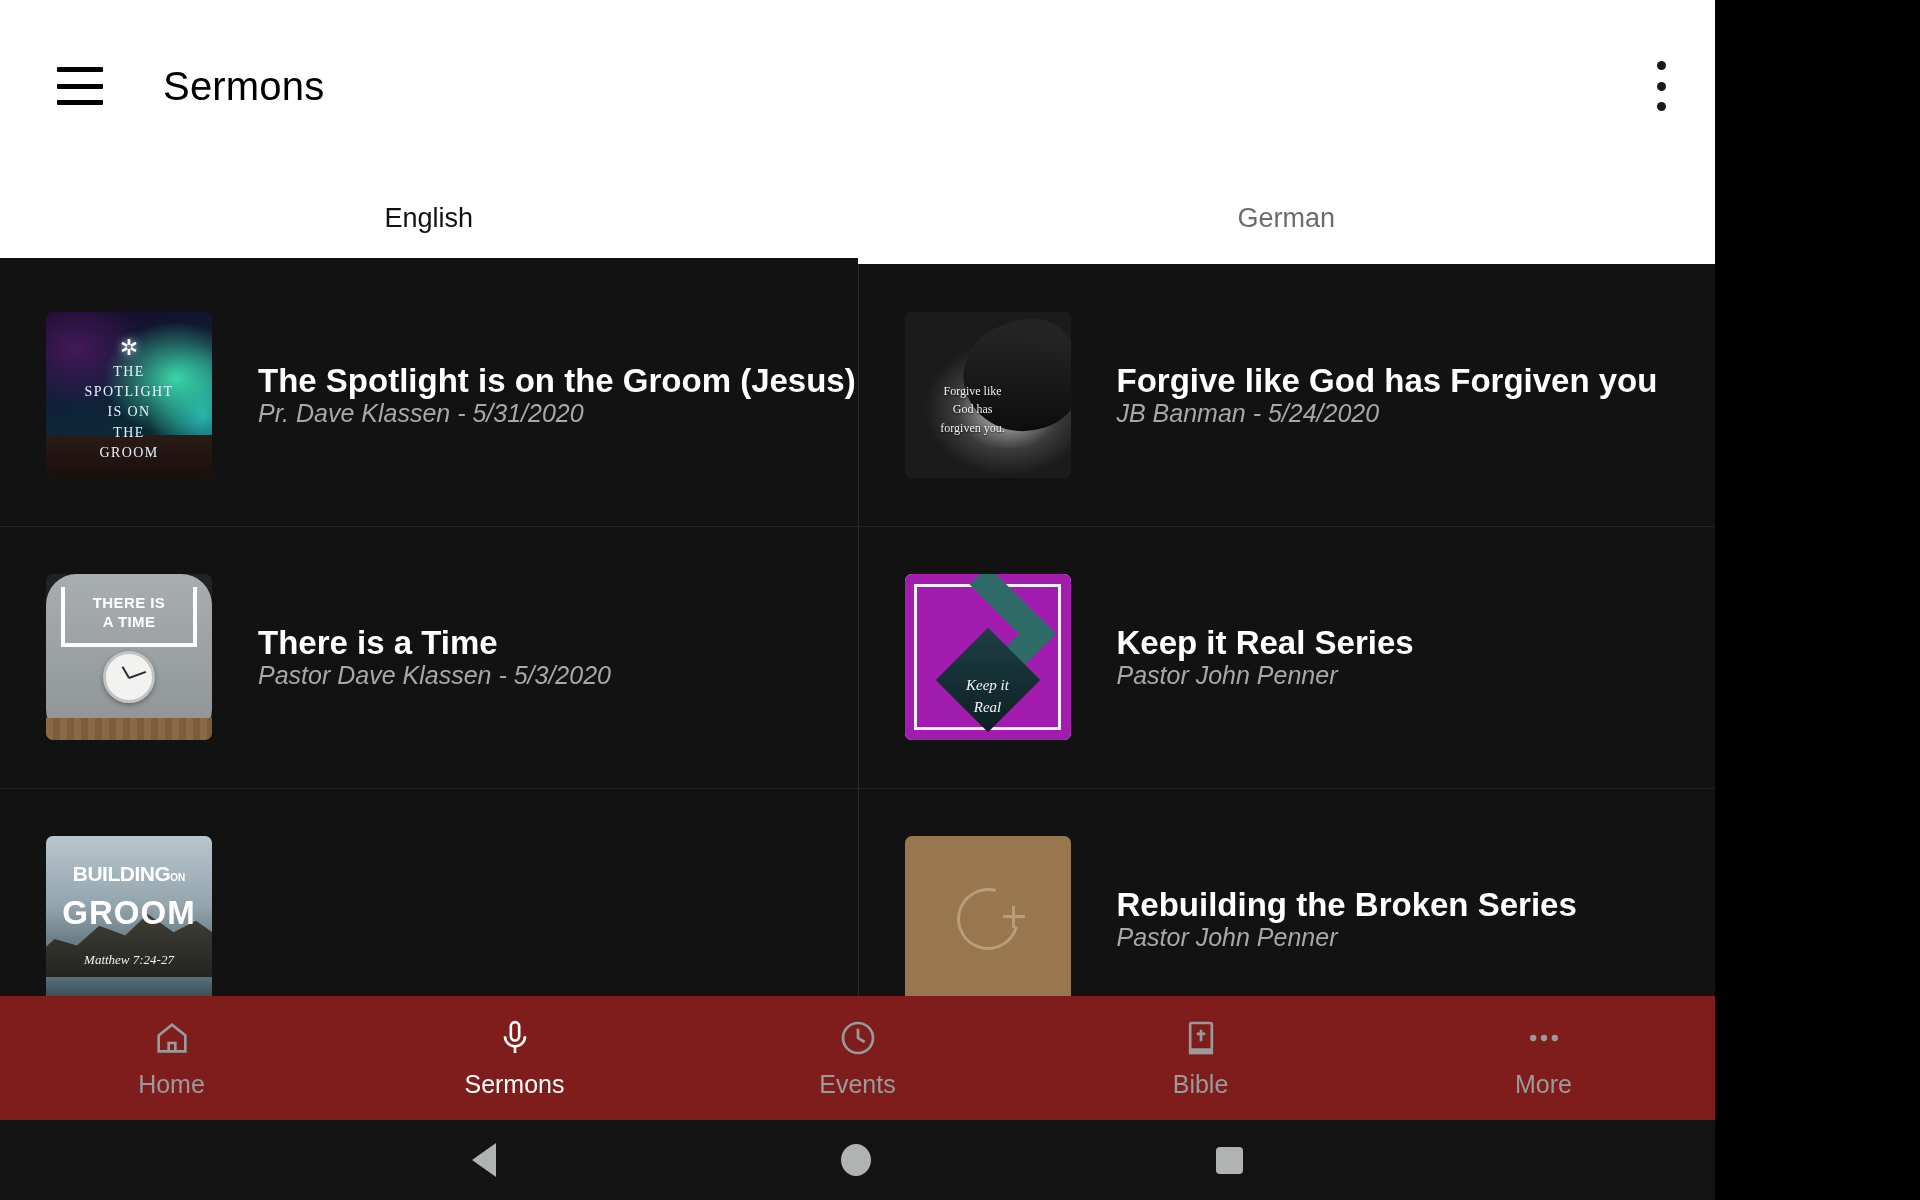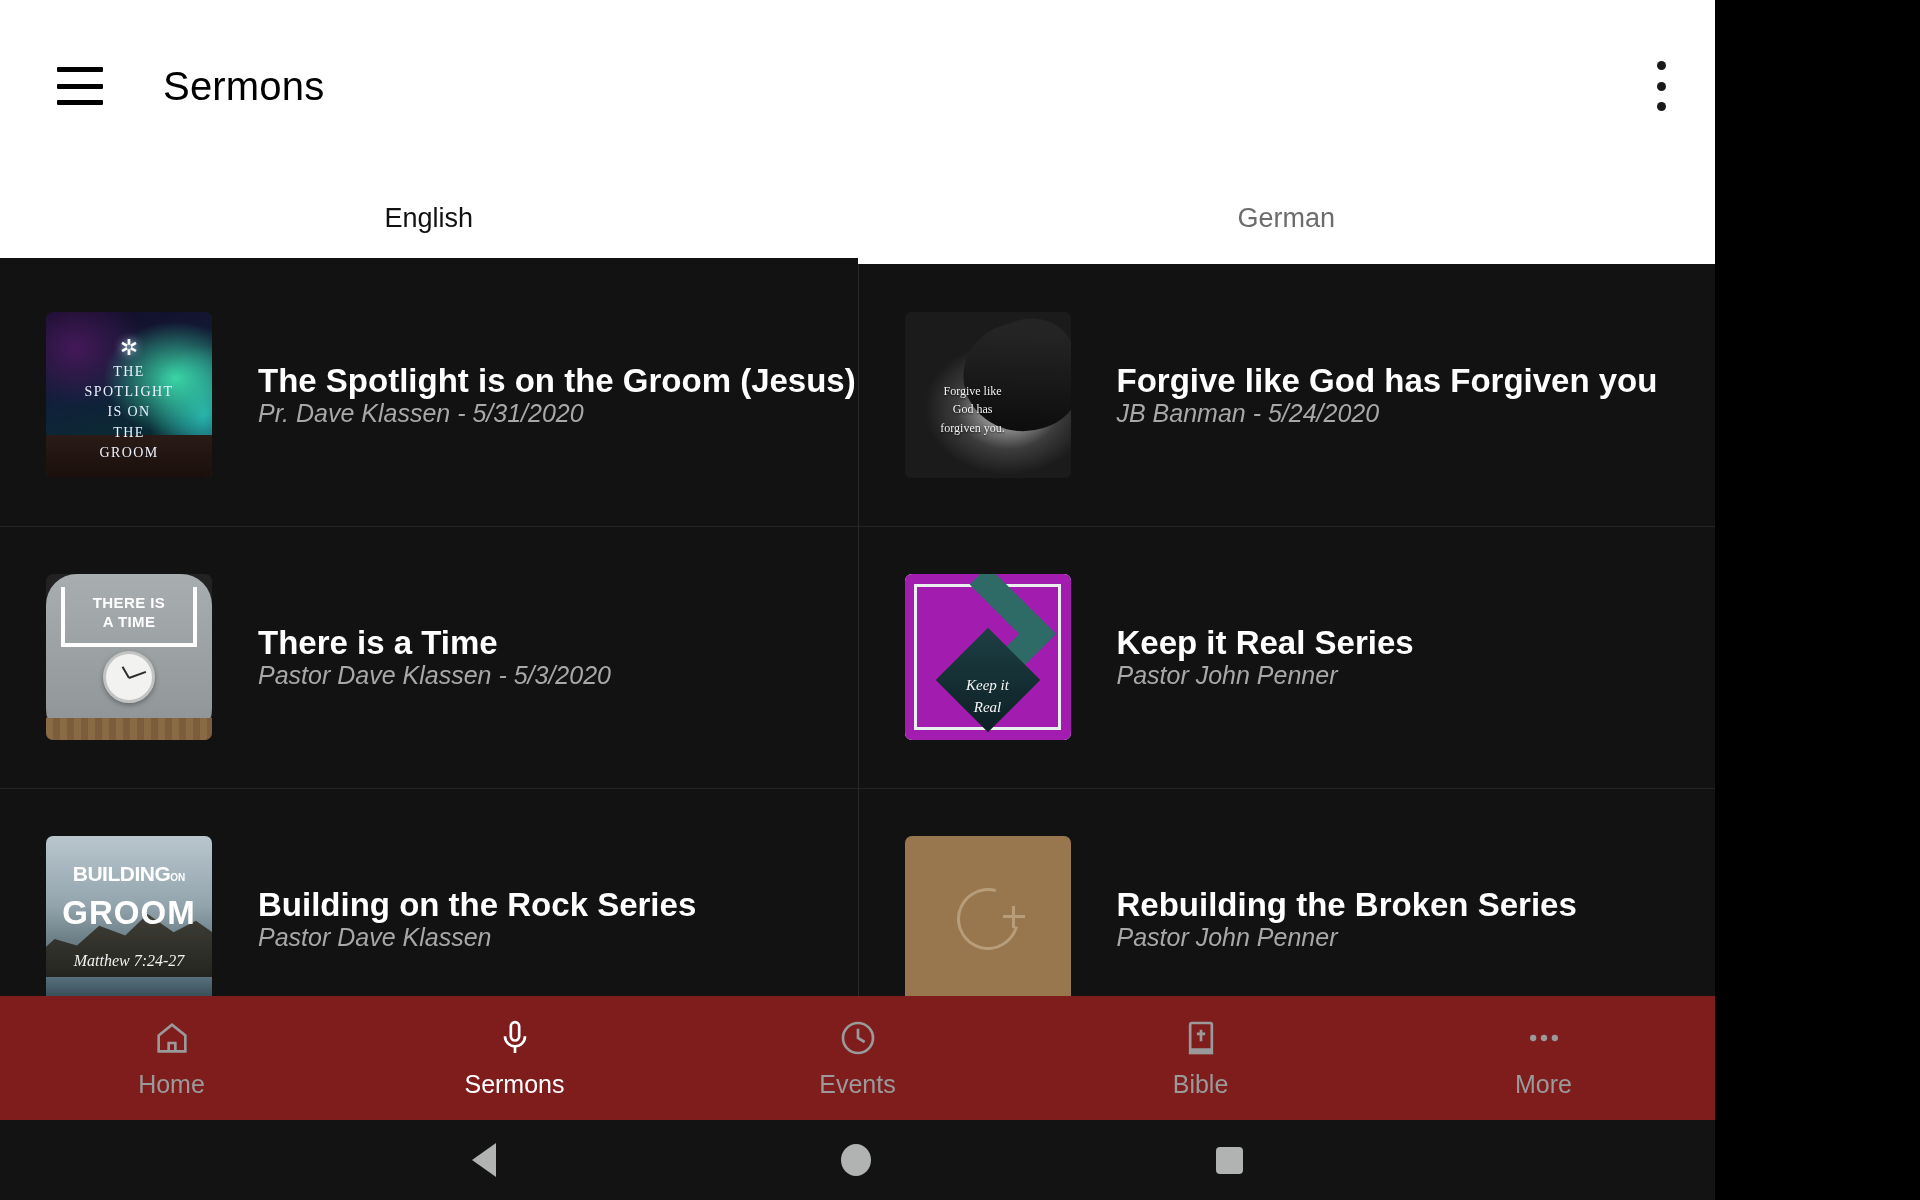--- a/index.html
+++ b/index.html
@@ -106,21 +106,21 @@
       background: linear-gradient(180deg, #46463d 0%, #23241f 100%);
       clip-path: polygon(0% 72%, 10% 52%, 22% 60%, 34% 36%, 48% 48%, 60% 22%, 74% 44%, 86% 30%, 100% 52%, 100% 100%, 0% 100%); }
   .art-rock .sea { position: absolute; left:0; right:0; bottom:0; height: 15%;
       background: linear-gradient(180deg,#56707c,#32464f); }
   .art-rock .cap1 { position: absolute; left: 0; right: 0; top: 16%; text-align: center;
       color: #fff; font-weight: bold; font-size: 21px; letter-spacing: -.5px; line-height: 1; }
   .art-rock .cap1 small { font-size: 10px; letter-spacing: 0; }
   .art-rock .cap2 { position: absolute; left: 0; right: 0; top: 36%; text-align: center;
       color: #fff; font-weight: bold; font-size: 33px; letter-spacing: 1px; line-height: 1; }
   .art-rock .cap3 { position: absolute; left: 0; right: 0; top: 70%; text-align: center;
-      color: #f2f2f2; font-family: "Liberation Serif", serif; font-style: italic; font-size: 16px; }
+      color: #f2f2f2; font-family: "Liberation Serif", serif; font-style: italic; font-size: 13px; }
 
   
   .art-plain { background: #99774e; display:flex; align-items:center; justify-content:center; }
   .art-plain .mark { width: 62px; height: 62px; position: relative; opacity: .5; }
   .art-plain .mark .ring { position: absolute; inset: 0; border: 3px solid #d6c3a6; border-radius: 50%;
       border-right-color: transparent; transform: rotate(-30deg); }
   .art-plain .mark .plus { position: absolute; right: -6px; top: 18px; width: 22px; height: 22px; }
   .art-plain .mark .plus::before, .art-plain .mark .plus::after { content:""; position:absolute; background:#d6c3a6; }
   .art-plain .mark .plus::before { left: 9px; top: 0; width: 3px; height: 22px; }
   .art-plain .mark .plus::after { left: 0; top: 9px; width: 22px; height: 3px; }
@@ -249,24 +249,20 @@
           <div class="art art-rock">
             <div class="isle"></div>
             <div class="sea"></div>
             <div class="cap1">
               <span>BUILDING</span><small>ON</small>
             </div>
             <div class="cap2">GROOM</div>
             <div class="cap3">Matthew 7:24-27</div>
           </div>
         </div>
-        <div class="cell-text">
-          <div class="cell-title">Building on the Rock Series</div>
-          <div class="cell-sub">Pastor Dave Klassen</div>
-        </div>
       </div>
       <div class="cell">
         <div class="thumb">
           <div class="art art-plain">
             <div class="mark">
               <div class="ring"></div>
                 <div class="plus"></div>
             </div>
           </div>
         </div>

